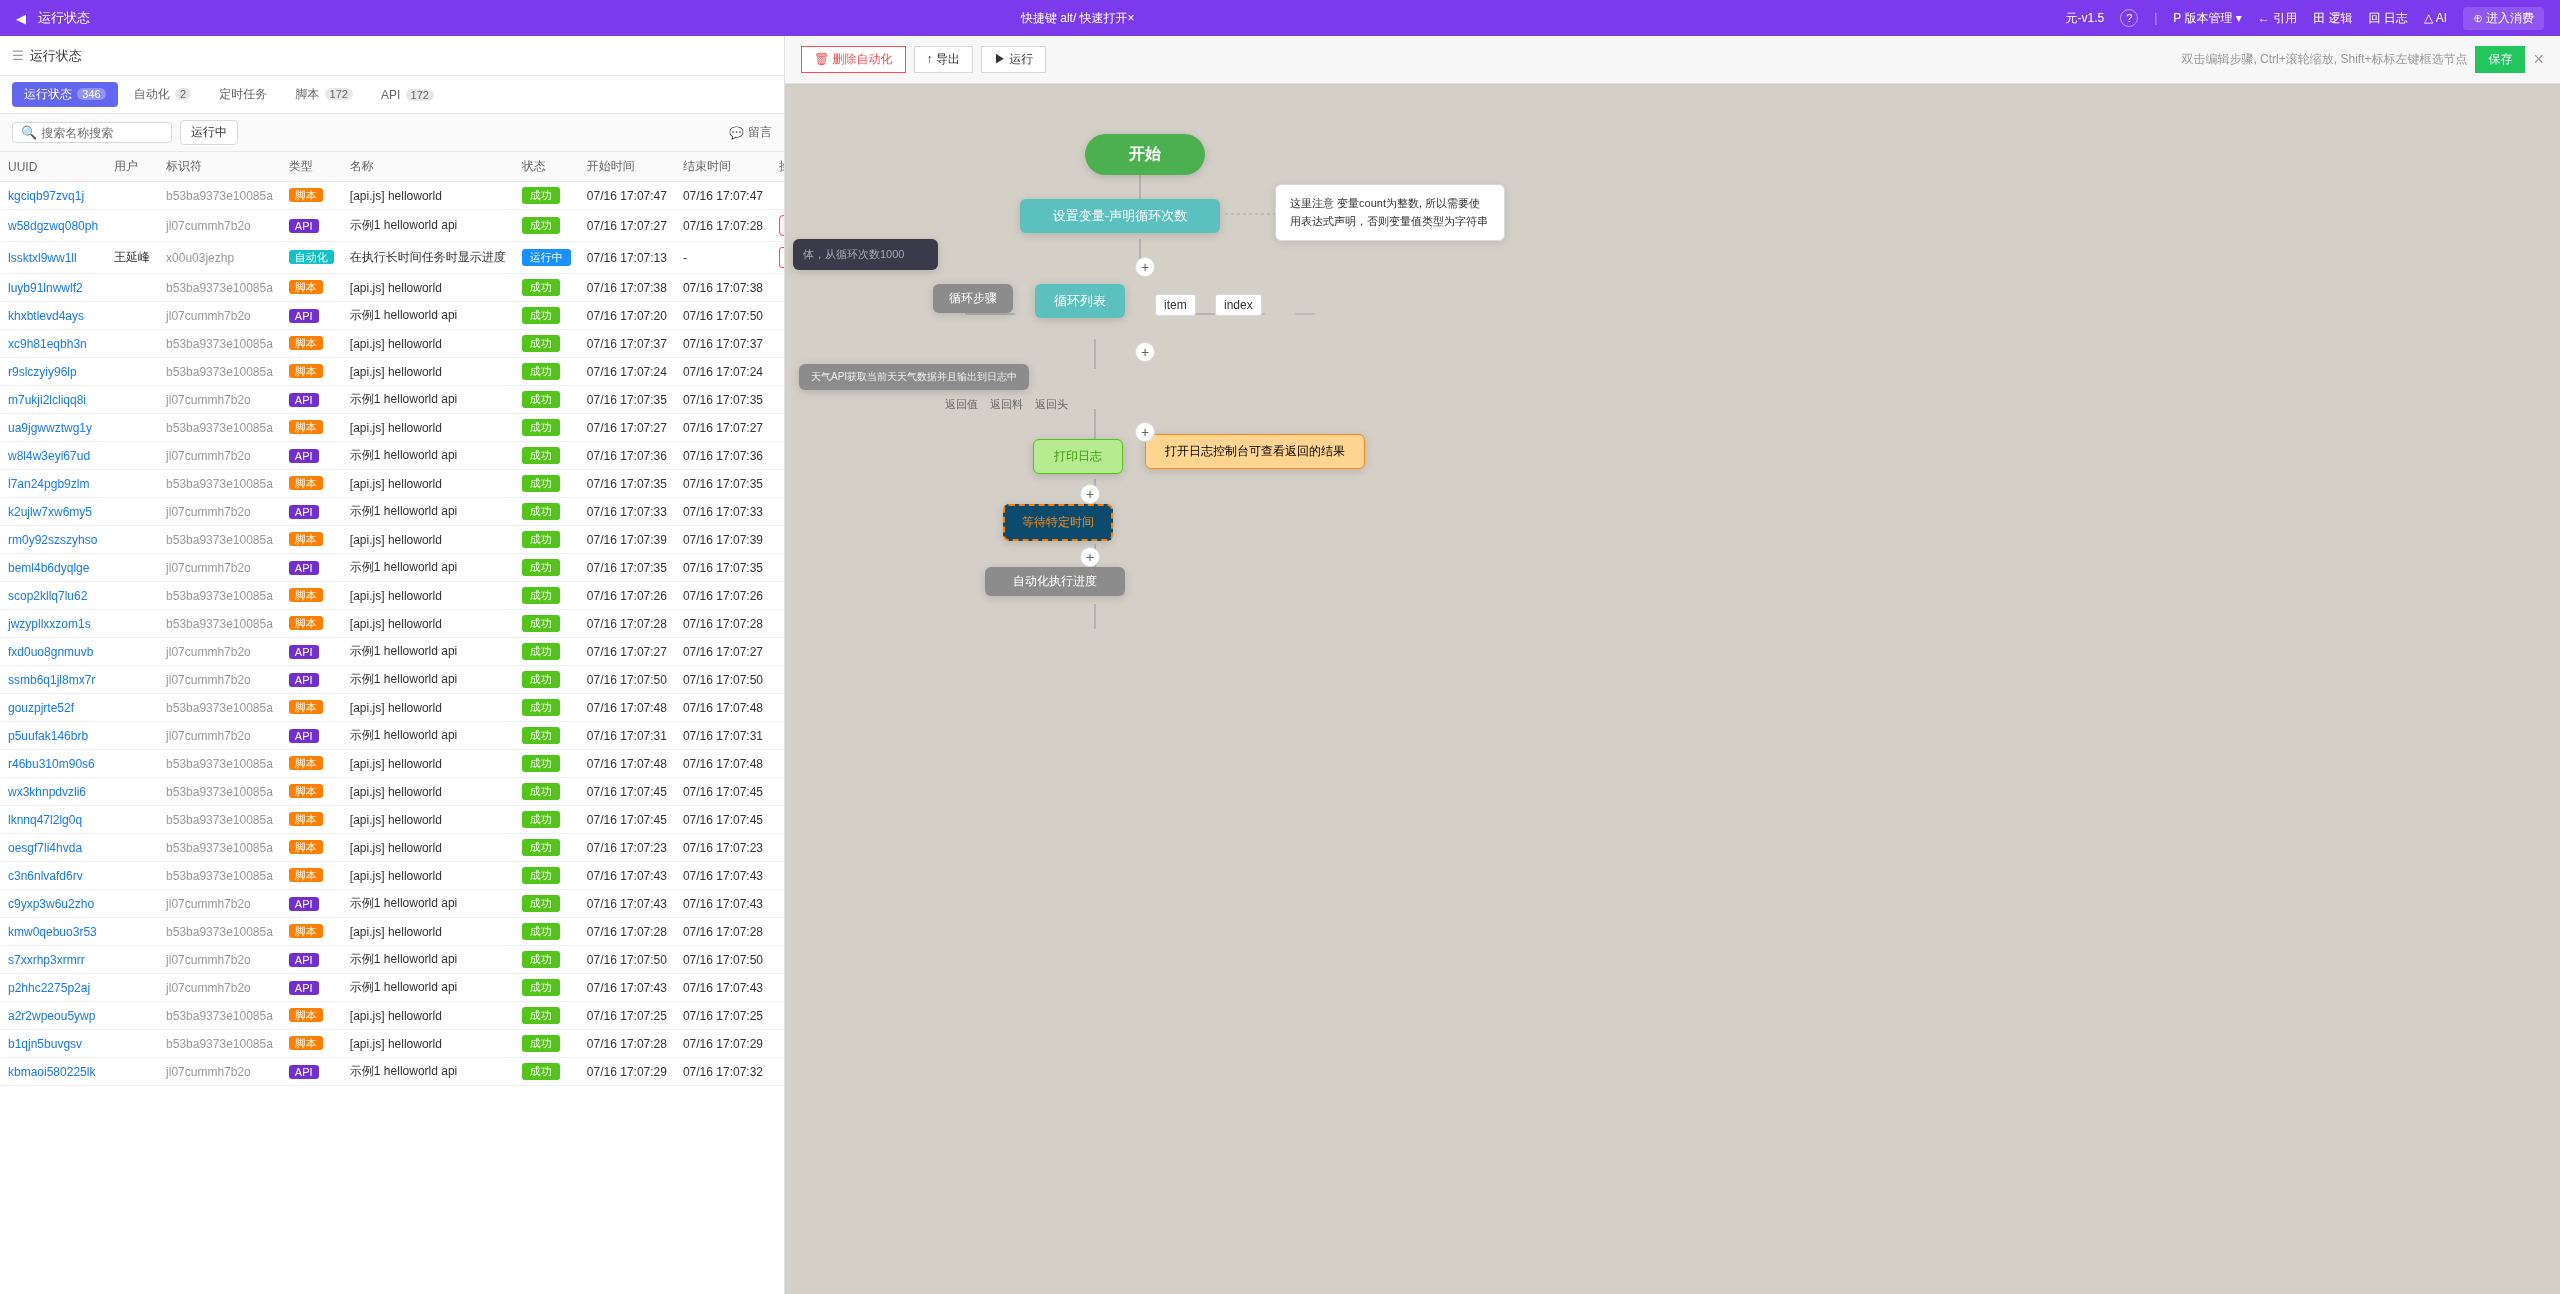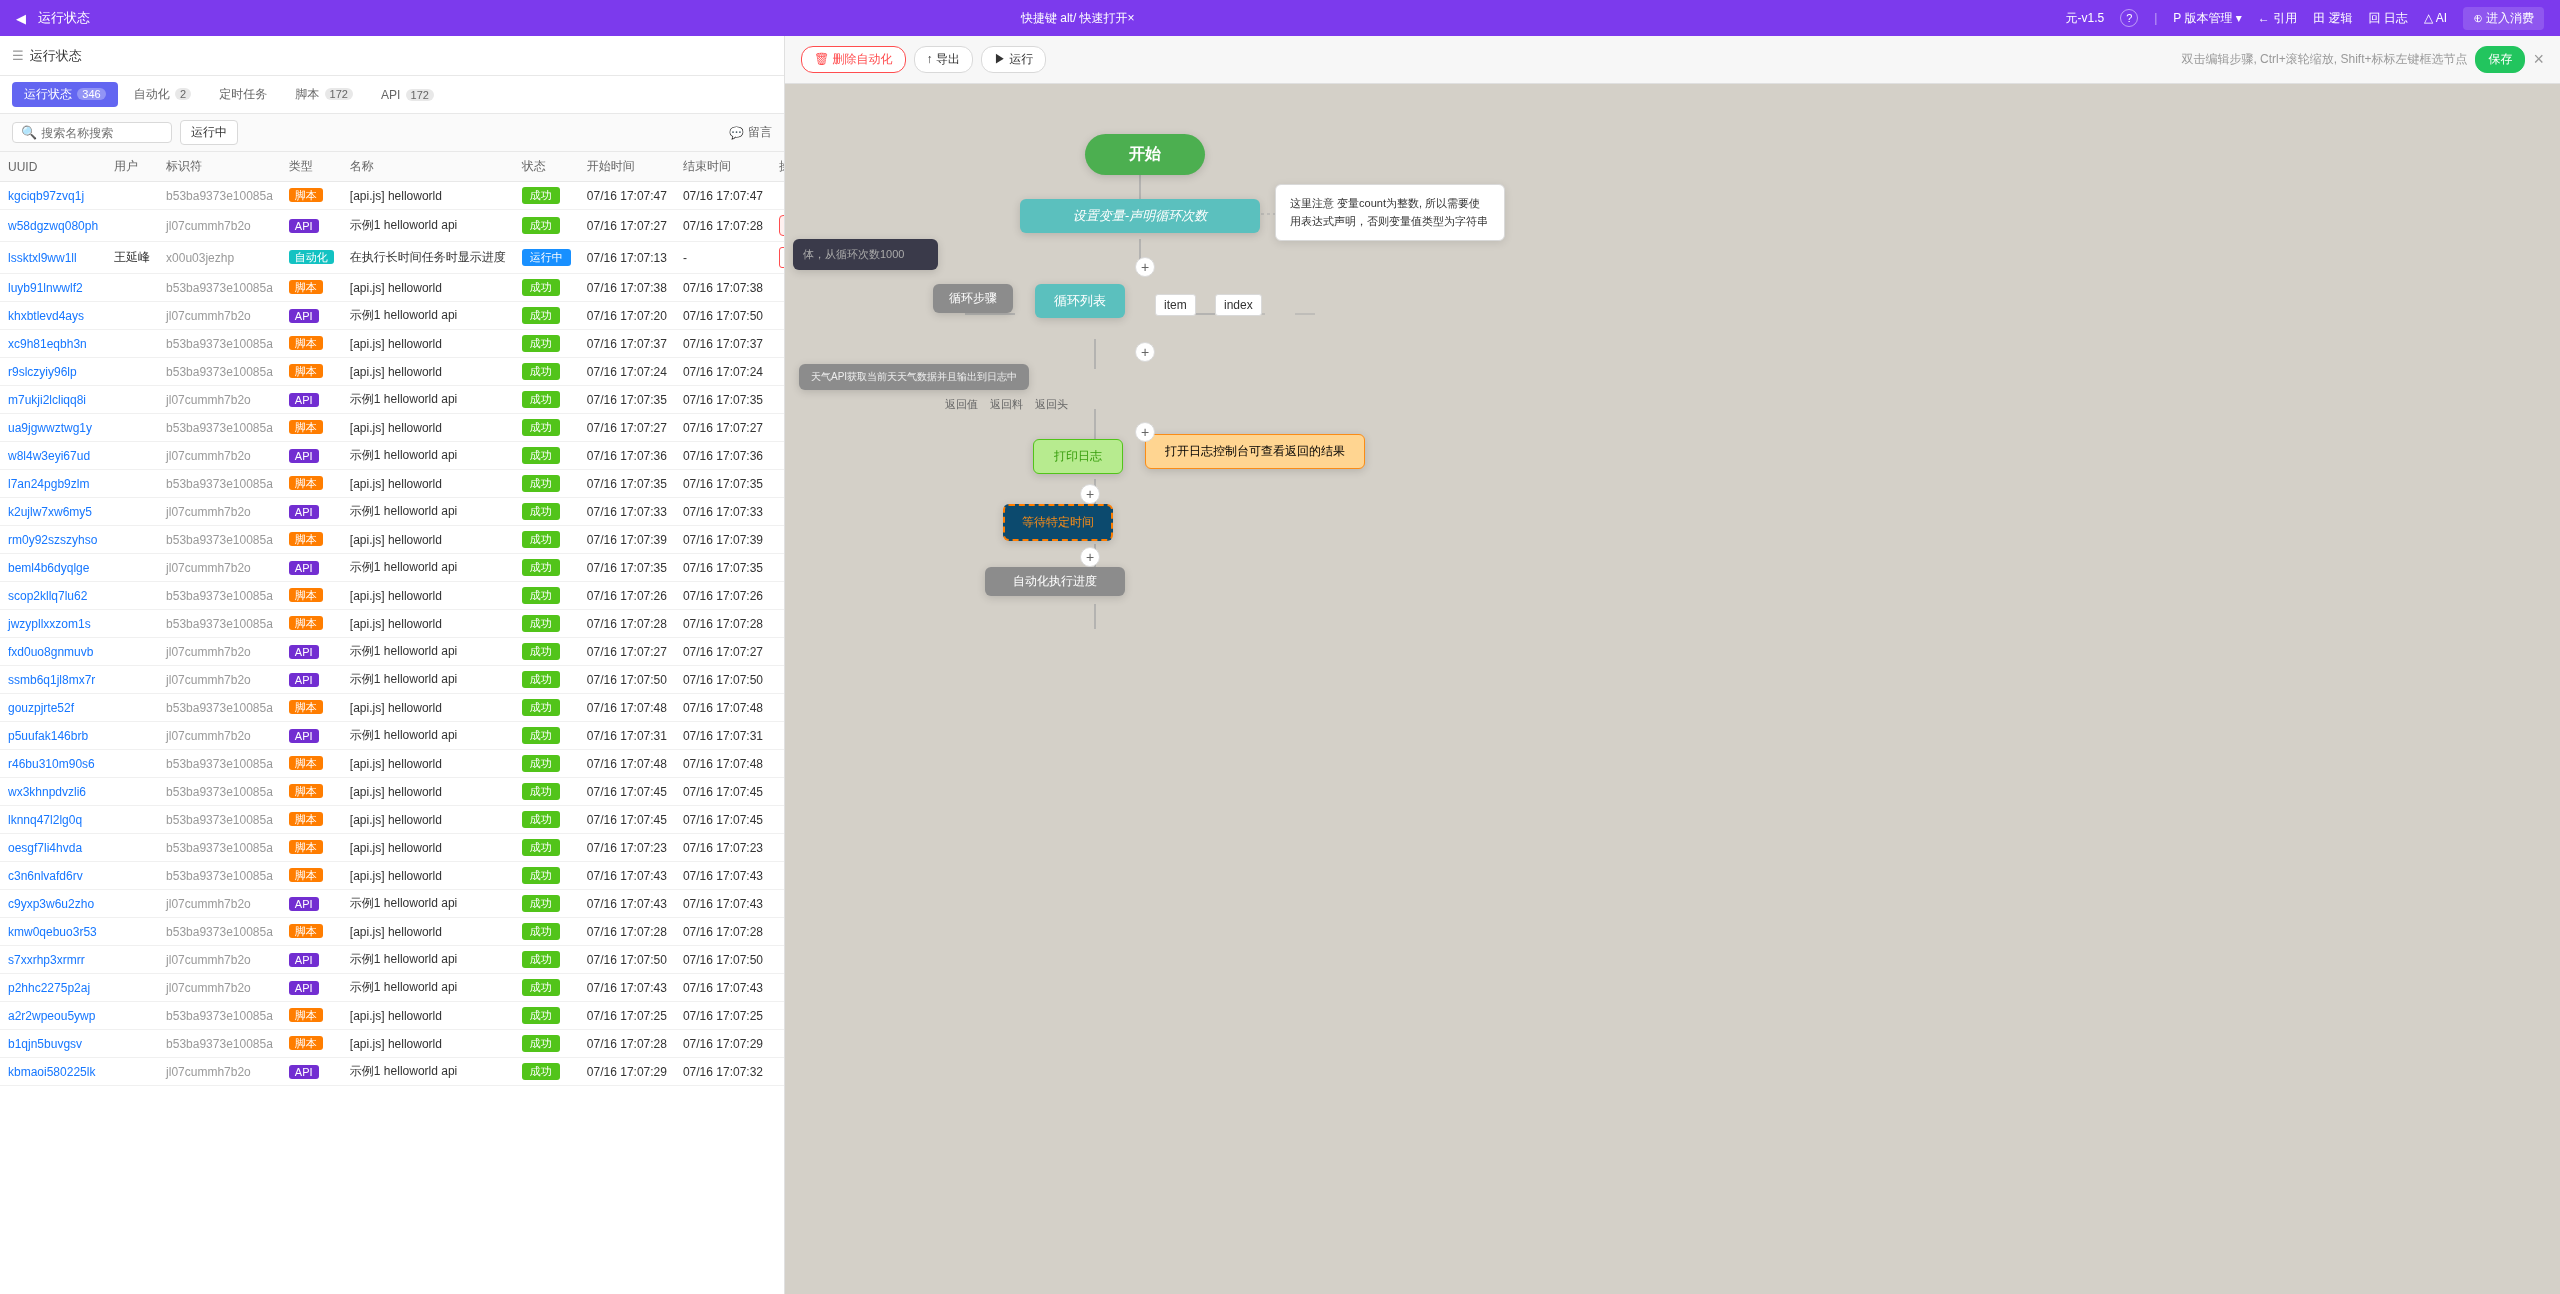--- a/index.html
+++ b/index.html
@@ -114,21 +114,21 @@
     
     .right-toolbar {
       display: flex; align-items: center; justify-content: space-between;
       background: #f7f7f7; border-bottom: 1px solid #e0e0e0;
       height: 48px; padding: 0 16px; flex-shrink: 0;
     }
     .right-toolbar-left { display: flex; align-items: center; gap: 8px; }
     .right-toolbar-right { display: flex; align-items: center; gap: 8px; }
     .rt-btn {
       display: flex; align-items: center; gap: 4px;
-      padding: 4px 12px; border: 1px solid #d9d9d9; border-radius: 12px;
+      padding: 4px 12px; border: 1px solid #d9d9d9; border-radius: 0;
       background: #fff; color: #333; font-size: 12px; cursor: pointer;
     }
     .rt-btn-primary {
       background: #22c55e; border-color: #22c55e; color: white;
     }
     .rt-btn-danger { color: #ff4d4f; border-color: #ff4d4f; }
     .rt-hint { font-size: 12px; color: #999; }
 
     
     .canvas-area {
@@ -668,21 +668,21 @@
       </div>
 
       <div class="tooltip-box" style="left:490px; top:100px; font-size:11px; max-width:230px; line-height:1.6;">
         <span>这里注意 变量count为整数, 所以需要使用表达式声明，否则变量值类型为字符串</span>
       </div>
 
       <div class="node node-start" style="left:300px; top:50px; width:120px;">
         <span>开始</span>
       </div>
 
-      <div class="node node-teal" style="left:235px; top:115px; width:240px; text-align:center;font-style:italic;">
+      <div class="node node-teal" style="left:235px; top:115px; width:200px; text-align:center;">
         <span>设置变量-声明循环次数</span>
       </div>
 
       <div style="position:absolute; left:350px; top:173px; z-index:5;">
         <div class="plus-btn">+</div>
       </div>
 
       <div class="node node-gray" style="left:148px; top:200px; min-width:80px; text-align:center;">
         <span>循环步骤</span>
       </div>

